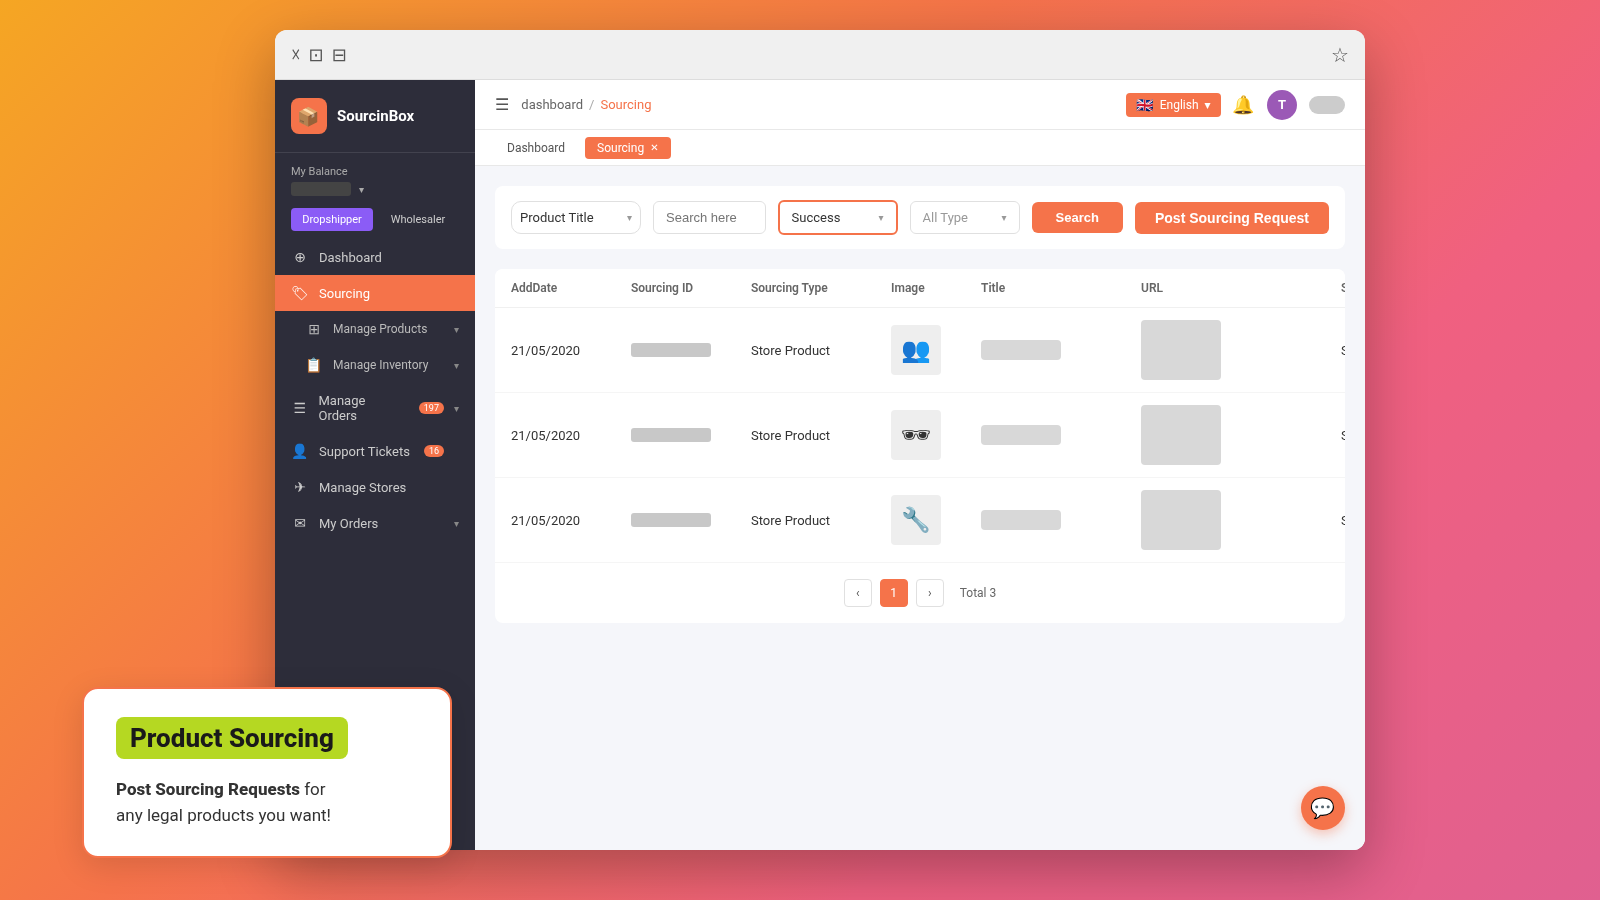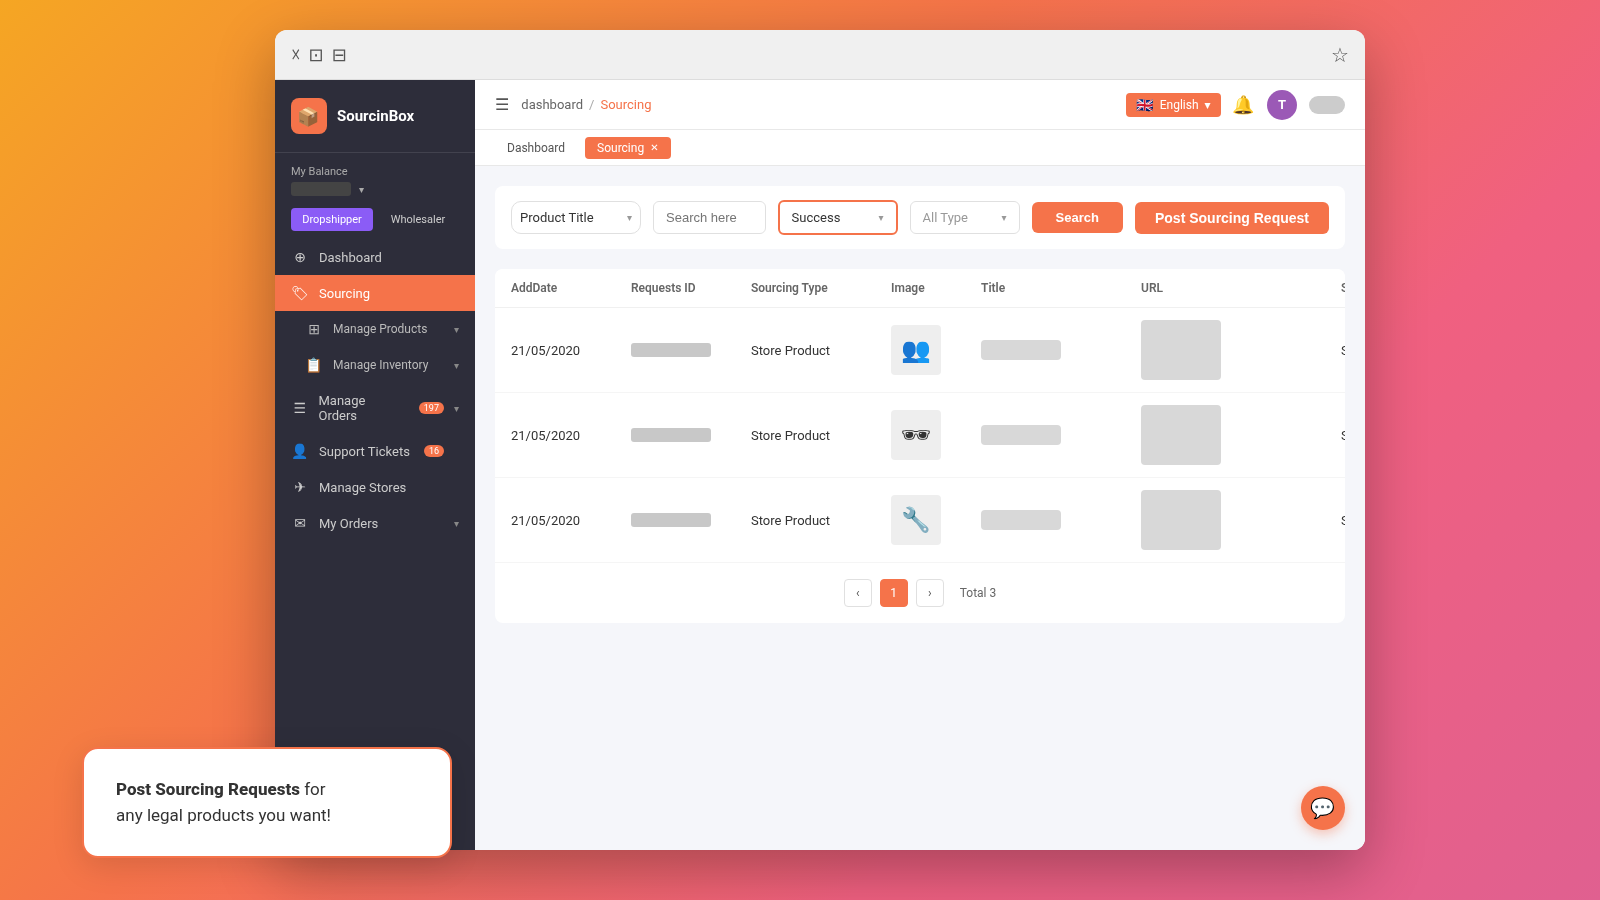--- a/index.html
+++ b/index.html
@@ -705,21 +705,21 @@
             <span>All Type</span>
             <span class="filter-select-arrow">▾</span>
           </div>
           <button class="search-btn">Search</button>
           <button class="post-sourcing-btn">Post Sourcing Request</button>
         </div>
 
         <div class="table-container">
           <div class="table-header">
             <span>AddDate</span>
-            <span>Requests ID</span>
+            <span>Sourcing ID</span>
             <span>Sourcing Type</span>
             <span>Image</span>
             <span>Title</span>
             <span>URL</span>
             <span>Status</span>
 
           </div>
 
           <div class="table-row">
             <span>21/05/2020</span>
@@ -768,16 +768,17 @@
     </div>
   </div>
 
   <div class="chat-button">
     <span>💬</span>
   </div>
 
 </div>
 
 <div class="tooltip-card" style="position:fixed; left:82px; bottom:42px;">
+  <div class="tooltip-title">Product Sourcing</div>
   <div class="tooltip-desc">
     <strong>Post Sourcing Requests</strong><span> for<br>any legal products you want!</span>
   </div>
 </div>
 
 </body></html>

